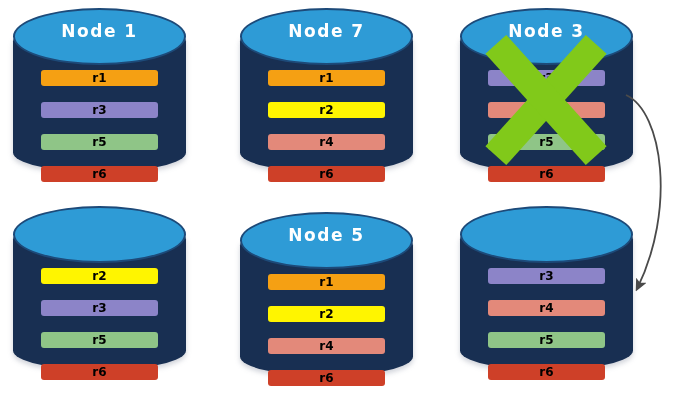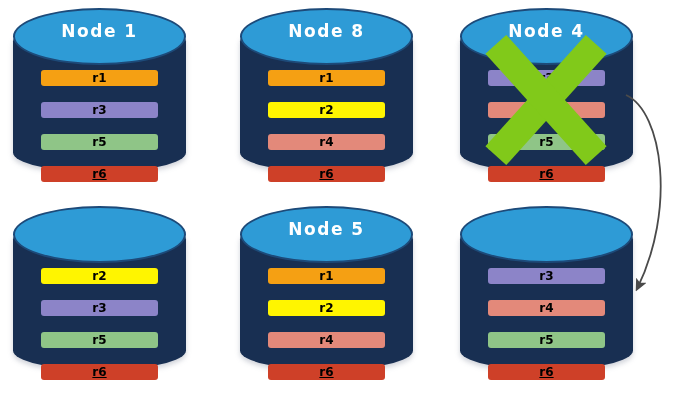--- a/index.html
+++ b/index.html
@@ -76,21 +76,21 @@
   .block {
     height: 16px;
     margin-bottom: 16px;
     border-radius: 3px;
     text-align: center;
     line-height: 16px;
     font-size: 12px;
     font-weight: bold;
     color: #000000;
   }
-  .block:last-child { margin-bottom: 0; text-decoration: underline; }
+  .block:last-child { margin-bottom: 0; }
 
   
   .x-mark {
     position: absolute;
     left: 24px;
     top: 26px;
     width: 124px;
     height: 132px;
     z-index: 5;
   }
@@ -138,32 +138,32 @@
       <div class="blocks">
         <div class="block" style="background: rgb(245, 160, 19);">r1</div>
         <div class="block" style="background: rgb(140, 132, 200);">r3</div>
         <div class="block" style="background: rgb(143, 197, 135);">r5</div>
         <div class="block" style="background: rgb(206, 64, 40);">r6</div>
       </div>
     </div>
     <div class="node" style="left: 240px; top: 8px;">
       <div class="cyl-body"></div>
       <div class="cyl-top"></div>
-      <div class="node-title">Node 8</div>
+      <div class="node-title">Node 7</div>
       <div class="blocks">
         <div class="block" style="background: rgb(245, 160, 19);">r1</div>
         <div class="block" style="background: rgb(255, 245, 0);">r2</div>
         <div class="block" style="background: rgb(227, 137, 122);">r4</div>
         <div class="block" style="background: rgb(206, 64, 40);">r6</div>
       </div>
     </div>
     <div class="node" style="left: 460px; top: 8px;">
       <div class="cyl-body"></div>
       <div class="cyl-top"></div>
-      <div class="node-title">Node 4</div>
+      <div class="node-title">Node 3</div>
       <div class="blocks">
         <div class="block" style="background: rgb(140, 132, 200);">r3</div>
         <div class="block" style="background: rgb(227, 137, 122);">r4</div>
         <div class="block" style="background: rgb(143, 197, 135);">r5</div>
         <div class="block" style="background: rgb(206, 64, 40);">r6</div>
       </div>
       <div class="x-mark">
         <div class="bar a"></div>
         <div class="bar b"></div>
       </div>
@@ -171,21 +171,21 @@
     <div class="node" style="left: 13px; top: 206px;">
       <div class="cyl-body"></div>
       <div class="cyl-top"></div>
       <div class="blocks">
         <div class="block" style="background: rgb(255, 245, 0);">r2</div>
         <div class="block" style="background: rgb(140, 132, 200);">r3</div>
         <div class="block" style="background: rgb(143, 197, 135);">r5</div>
         <div class="block" style="background: rgb(206, 64, 40);">r6</div>
       </div>
     </div>
-    <div class="node" style="left: 240px; top: 206px;">
+    <div class="node" style="left: 240px; top: 212px;">
       <div class="cyl-body"></div>
       <div class="cyl-top"></div>
       <div class="node-title">Node 5</div>
       <div class="blocks">
         <div class="block" style="background: rgb(245, 160, 19);">r1</div>
         <div class="block" style="background: rgb(255, 245, 0);">r2</div>
         <div class="block" style="background: rgb(227, 137, 122);">r4</div>
         <div class="block" style="background: rgb(206, 64, 40);">r6</div>
       </div>
     </div>

